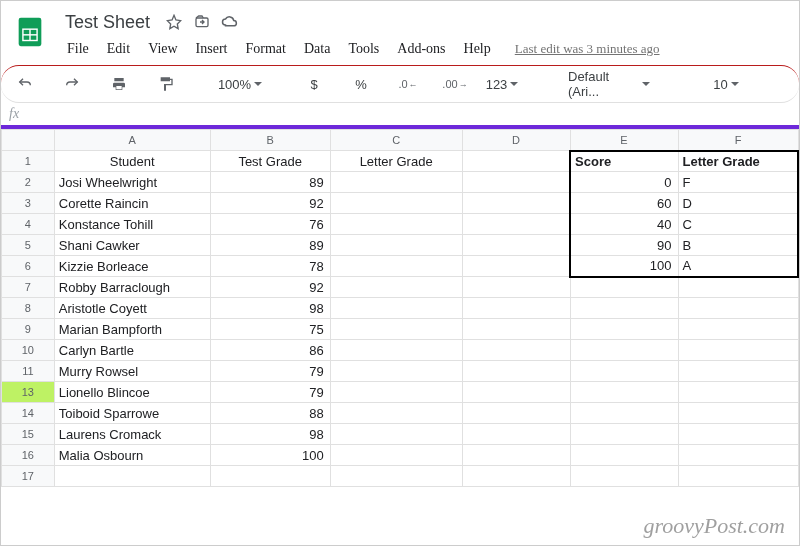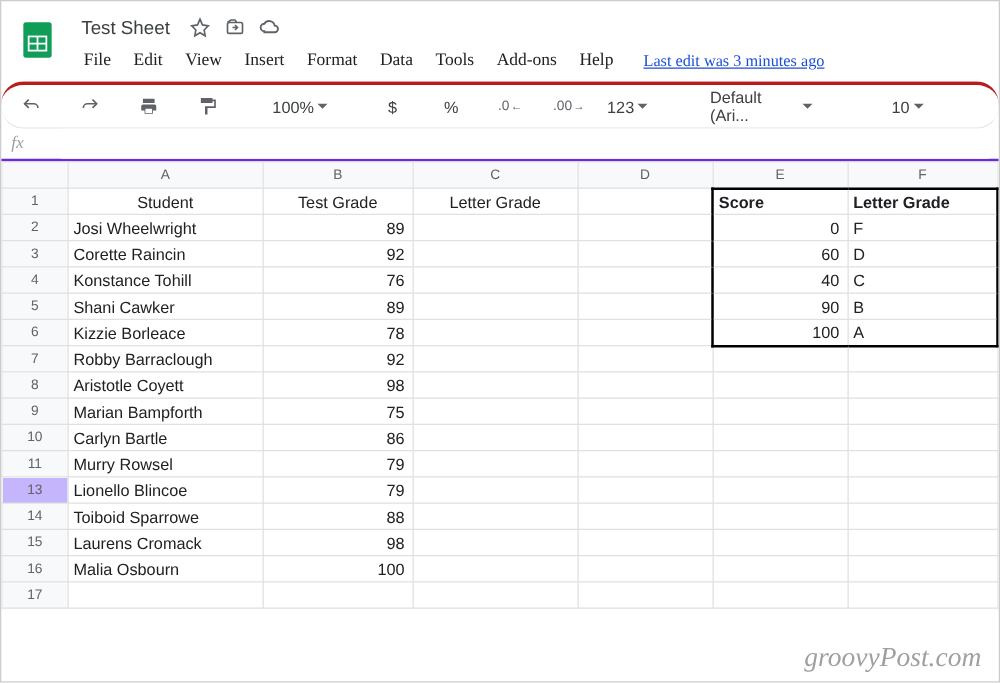--- a/index.html
+++ b/index.html
@@ -28,21 +28,21 @@
     margin-top: 4px;
   }
   .logo svg { width: 34px; height: 34px; }
   .title-block { flex: 1; }
   .title-row {
     display: flex; align-items: center;
     gap: 8px;
     height: 26px;
   }
   .doc-title {
-    font-size: 15px;
+    font-size: 18px;
     color: #3c4043;
     padding: 2px 6px;
     border-radius: 2px;
   }
   .title-icon {
     width: 20px; height: 20px;
     color: #5f6368;
     display: flex; align-items: center; justify-content: center;
     cursor: pointer;
   }
@@ -54,32 +54,32 @@
   }
   .menu-item {
     font-size: 14px;
     color: #202124;
     padding: 4px 8px;
     border-radius: 3px;
     cursor: pointer;
   }
   .last-edit {
     font-size: 13px;
-    color: #1d4ed8;
+    color: #737373;
     text-decoration: underline;
     margin-left: 14px;
     cursor: pointer;
   }
   
   .toolbar {
     display: flex;
     align-items: center;
     height: 38px;
     border-bottom: 1px solid #e0e0e0;
-    border-top: 3px solid #b91c1c;
+    border-top: 1px solid #b91c1c;
     padding: 0 6px 0 10px;
     gap: 19px;
     margin-top: 2px;
     border-radius: 18px;
   }
   .tbtn {
     min-width: 28px; height: 28px;
     display: flex; align-items: center; justify-content: center;
     color: #5f6368;
     border-radius: 3px;
@@ -109,21 +109,21 @@
     content: '';
     position: absolute;
     left: -1px; right: -1px; bottom: -3px;
     height: 3px; background: #000;
   }
   .strike { text-decoration: line-through; font-weight: bold; }
   
   .formula-bar {
     display: flex; align-items: center;
     height: 26px;
-    border-bottom: 2px solid #6d28d9;
+    border-bottom: 4px solid #6d28d9;
     padding: 0 8px;
   }
   .fx {
     font-style: italic;
     font-family: Georgia, serif;
     color: #9aa0a6;
     font-size: 14px;
     width: 40px;
   }
   .fx-input {
@@ -168,21 +168,21 @@
   .grid .corner {
     background: #f8f9fa;
   }
   .grid td.num { text-align: right; padding-right: 6px; }
   .grid td.bold { font-weight: bold; }
   .grid td.center-b { font-weight: normal; text-align: center; }
   .border-top-thick { border-top: 2px solid #000 !important; }
   .border-bottom-thick { border-bottom: 2px solid #000 !important; }
   .border-left-thick { border-left: 2px solid #000 !important; }
   .border-right-thick { border-right: 2px solid #000 !important; }
-  .rowhdr.sel { background: #c4b5fd; text-align: center; }
+  .rowhdr.sel { background: #bef264; text-align: center; }
   .watermark {
     position: absolute;
     right: 14px;
     bottom: 6px;
     font-family: Georgia, 'Times New Roman', serif;
     font-style: italic;
     font-size: 22px;
     color: #888;
     opacity: 0.8;
     pointer-events: none;

